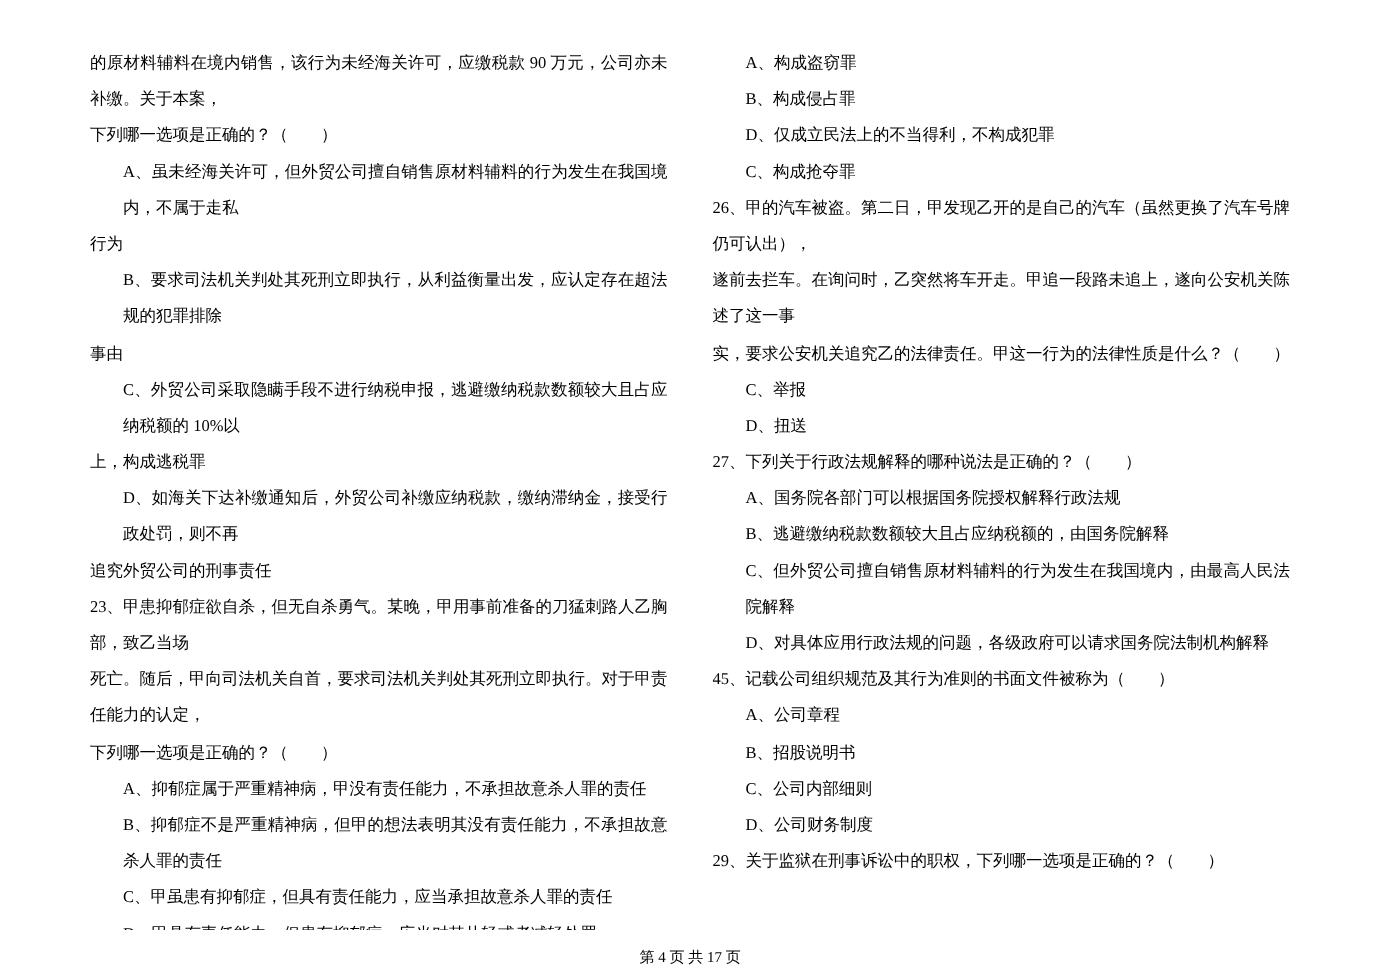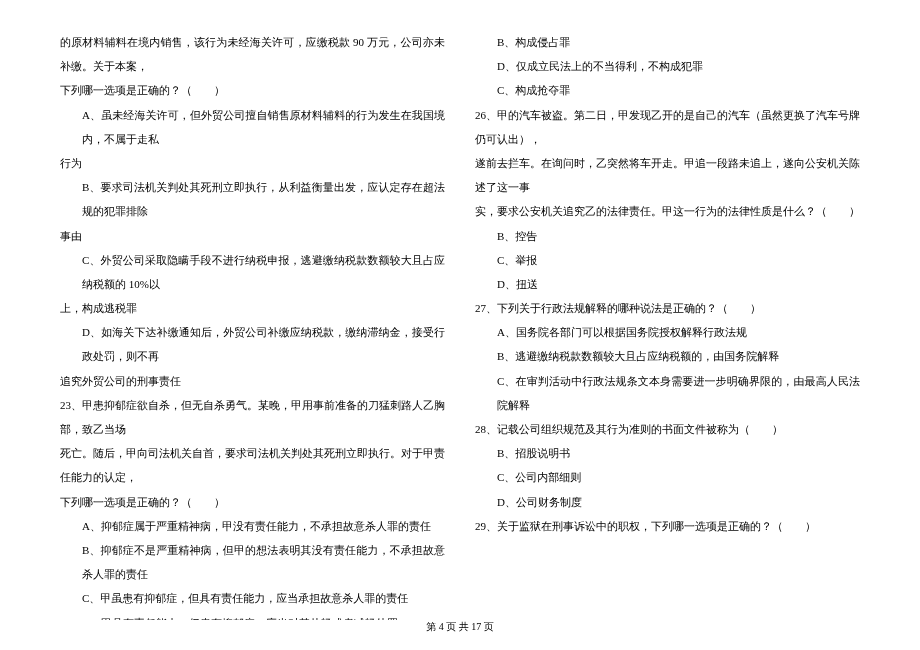--- a/index.html
+++ b/index.html
@@ -22,21 +22,21 @@
     .col {
       flex: 1;
       overflow: hidden;
     }
     .line {
       text-align: justify;
     }
     .indent1 { padding-left: 2em; }
     .footer {
       position: absolute;
-      bottom: 12px;
+      bottom: 0;
       left: 0;
       right: 0;
       text-align: center;
       font-size: 10px;
     }
   </style>
 </head>
 <body>
 
 <div class="columns">
@@ -55,34 +55,36 @@
     <div class="line">死亡。随后，甲向司法机关自首，要求司法机关判处其死刑立即执行。对于甲责任能力的认定，</div>
     <div class="line">下列哪一选项是正确的？（　　）</div>
     <div class="line indent1">A、抑郁症属于严重精神病，甲没有责任能力，不承担故意杀人罪的责任</div>
     <div class="line indent1">B、抑郁症不是严重精神病，但甲的想法表明其没有责任能力，不承担故意杀人罪的责任</div>
     <div class="line indent1">C、甲虽患有抑郁症，但具有责任能力，应当承担故意杀人罪的责任</div>
     <div class="line indent1">D、甲具有责任能力，但患有抑郁症，应当对其从轻或者减轻处罚</div>
 
   </div>
 
   <div class="col">
+    <div class="line indent1">A、构成盗窃罪</div>
     <div class="line indent1">B、构成侵占罪</div>
     <div class="line indent1">D、仅成立民法上的不当得利，不构成犯罪</div>
     <div class="line indent1">C、构成抢夺罪</div>
     <div class="line">26、甲的汽车被盗。第二日，甲发现乙开的是自己的汽车（虽然更换了汽车号牌仍可认出），</div>
     <div class="line">遂前去拦车。在询问时，乙突然将车开走。甲追一段路未追上，遂向公安机关陈述了这一事</div>
     <div class="line">实，要求公安机关追究乙的法律责任。甲这一行为的法律性质是什么？（　　）</div>
-    <div class="line indent1">B、控告</div>
     <div class="line indent1">C、举报</div>
     <div class="line indent1">D、扭送</div>
     <div class="line">27、下列关于行政法规解释的哪种说法是正确的？（　　）</div>
     <div class="line indent1">A、国务院各部门可以根据国务院授权解释行政法规</div>
     <div class="line indent1">B、逃避缴纳税款数额较大且占应纳税额的，由国务院解释</div>
-    <div class="line indent1">C、在审判活动中行政法规条文本身需要进一步明确界限的，由最高人民法院解释</div>
-    <div class="line">28、记载公司组织规范及其行为准则的书面文件被称为（　　）</div>
+    <div class="line indent1">C、但外贸公司擅自销售原材料辅料的行为发生在我国境内，由最高人民法院解释</div>
+    <div class="line indent1">D、对具体应用行政法规的问题，各级政府可以请求国务院法制机构解释</div>
+    <div class="line">45、记载公司组织规范及其行为准则的书面文件被称为（　　）</div>
+    <div class="line indent1">A、公司章程</div>
     <div class="line indent1">B、招股说明书</div>
     <div class="line indent1">C、公司内部细则</div>
     <div class="line indent1">D、公司财务制度</div>
     <div class="line">29、关于监狱在刑事诉讼中的职权，下列哪一选项是正确的？（　　）</div>
 
   </div>
 </div>
 
 <div class="footer">第 4 页 共 17 页</div>
 

